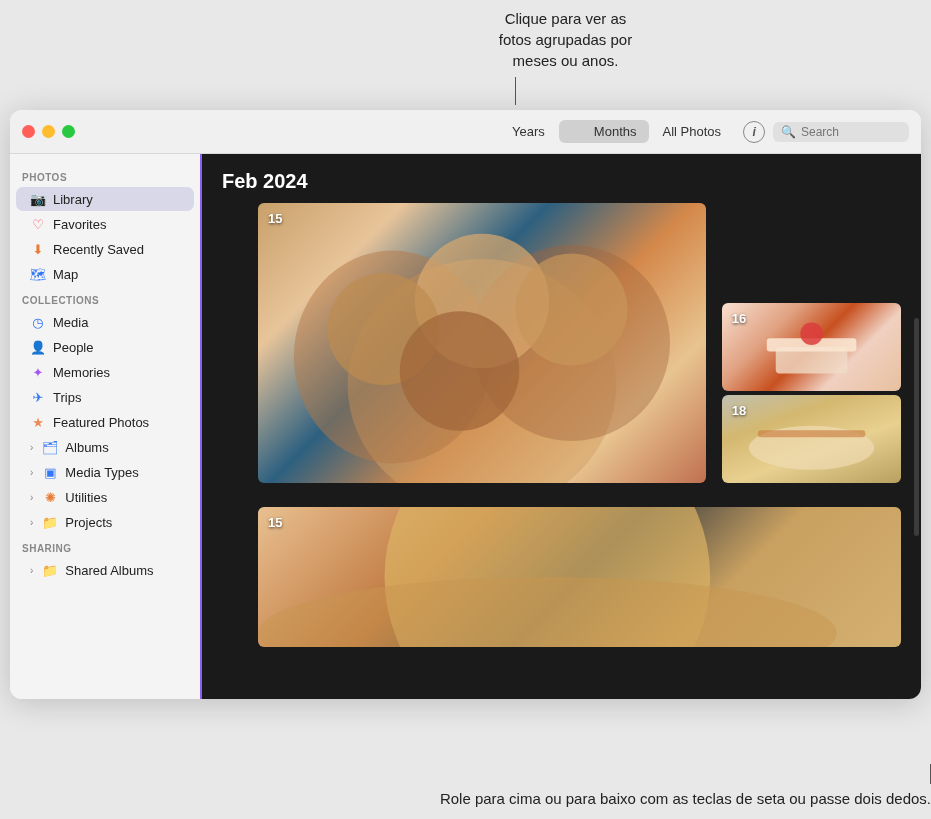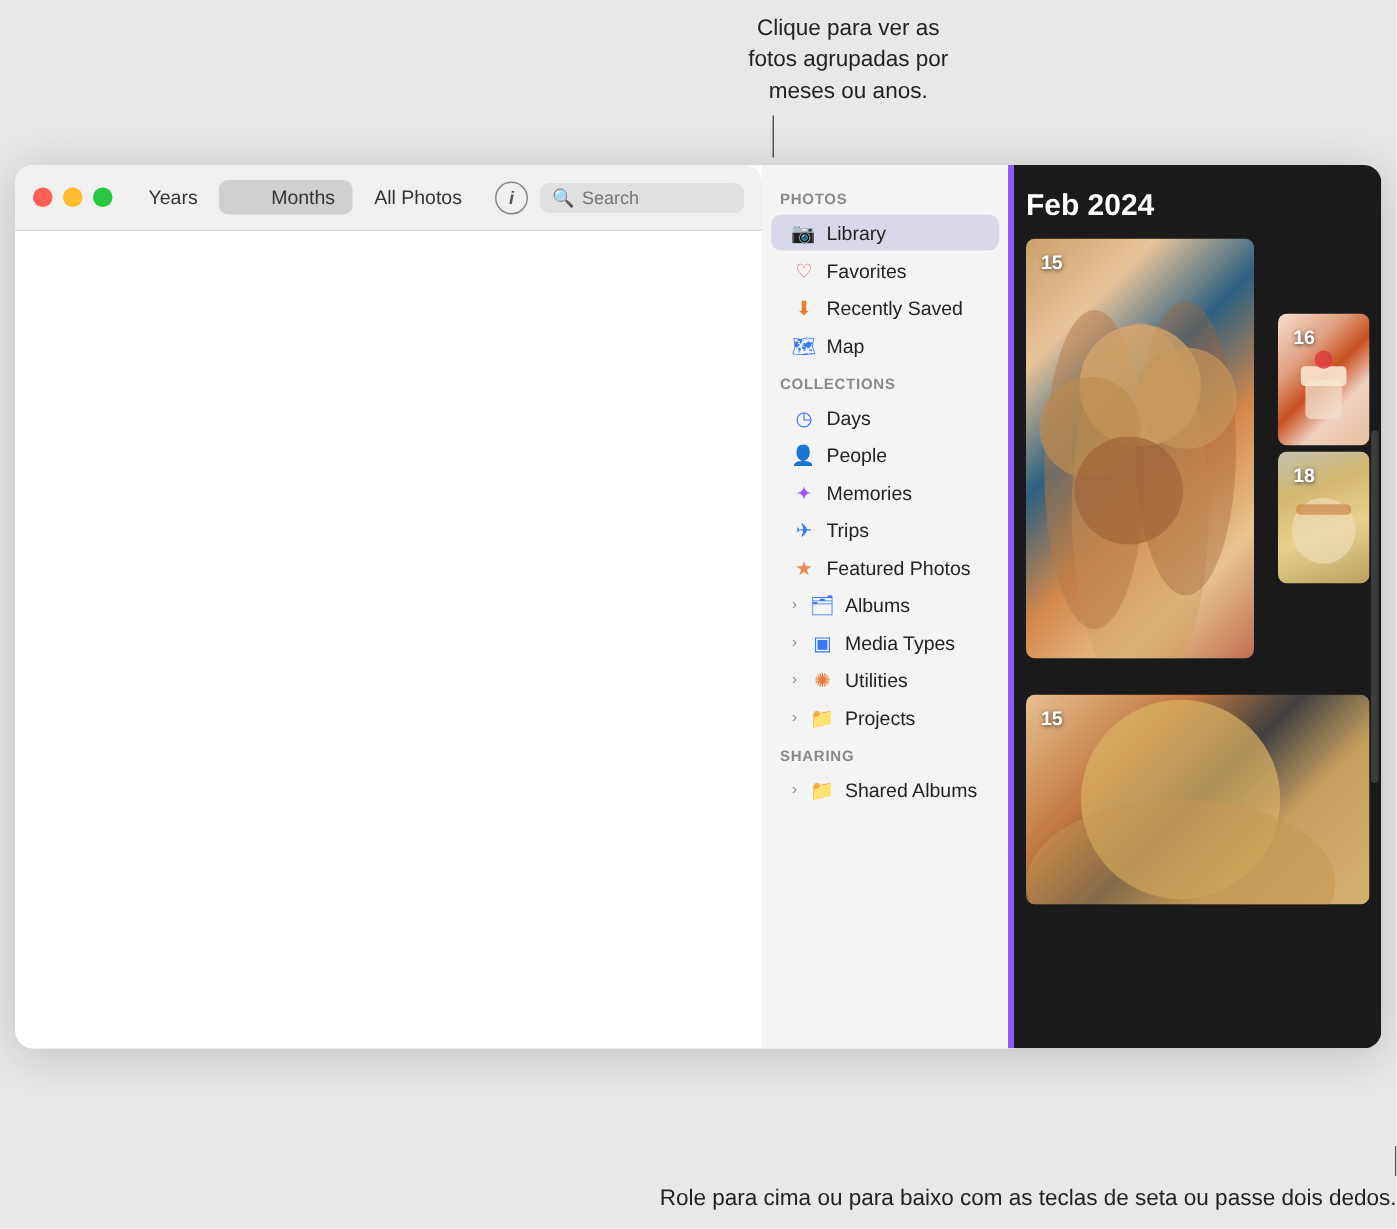--- a/index.html
+++ b/index.html
@@ -44,21 +44,21 @@
     .window {
       position: absolute;
       top: 110px;
       left: 10px;
       right: 10px;
       bottom: 120px;
       background: #fff;
       border-radius: 12px;
       box-shadow: 0 4px 32px rgba(0,0,0,0.18);
       display: flex;
-      flex-direction: row;
+      flex-direction: column;
       overflow: hidden;
     }
 
     
     .titlebar {
       height: 44px;
       background: #f0f0f0;
       display: flex;
       align-items: center;
       padding: 0 12px;
@@ -144,23 +144,23 @@
 
     
     .content-area {
       display: flex;
       flex: 1;
       overflow: hidden;
     }
 
     
     .sidebar {
-      width: 168px;
+      width: 192px;
       background: #f4f4f4;
-      border-right: 4px solid #8b5cf6;
+      border-right: 2px solid #8b5cf6;
       padding: 10px 0;
       overflow-y: auto;
       flex-shrink: 0;
     }
     .sidebar-section-label {
       font-size: 10px;
       font-weight: 600;
       color: #888;
       text-transform: uppercase;
       letter-spacing: 0.5px;
@@ -209,32 +209,33 @@
 
     
     .main-area {
       flex: 1;
       background: #1a1a1a;
       overflow-y: auto;
       padding: 0;
       position: relative;
     }
 
-    .month-section { padding: 16px 8px 8px; }
+    .month-section { padding: 16px 20px 8px; }
     .month-label {
       font-size: 20px;
       font-weight: 700;
       color: #fff;
       margin-bottom: 10px;
     }
 
     .photo-grid {
       display: flex;
       gap: 16px;
-      align-items: center;
+      align-items: flex-end;
+      margin-left: 36px;
     }
 
     .photo-main {
       flex: 2.5;
       position: relative;
       border-radius: 6px;
       overflow: hidden;
       min-height: 280px;
     }
 
@@ -373,21 +374,21 @@
       </div>
       <div class="sidebar-item">
         <span class="si-icon map">🗺</span>
         <span>Map</span>
       </div>
 
       <div class="sidebar-section-label">Collections</div>
 
       <div class="sidebar-item">
         <span class="si-icon days">◷</span>
-        <span>Days</span>
+        <span>Media</span>
       </div>
       <div class="sidebar-item">
         <span class="si-icon people">👤</span>
         <span>People</span>
       </div>
       <div class="sidebar-item">
         <span class="si-icon memories">✦</span>
         <span>Memories</span>
       </div>
       <div class="sidebar-item">

